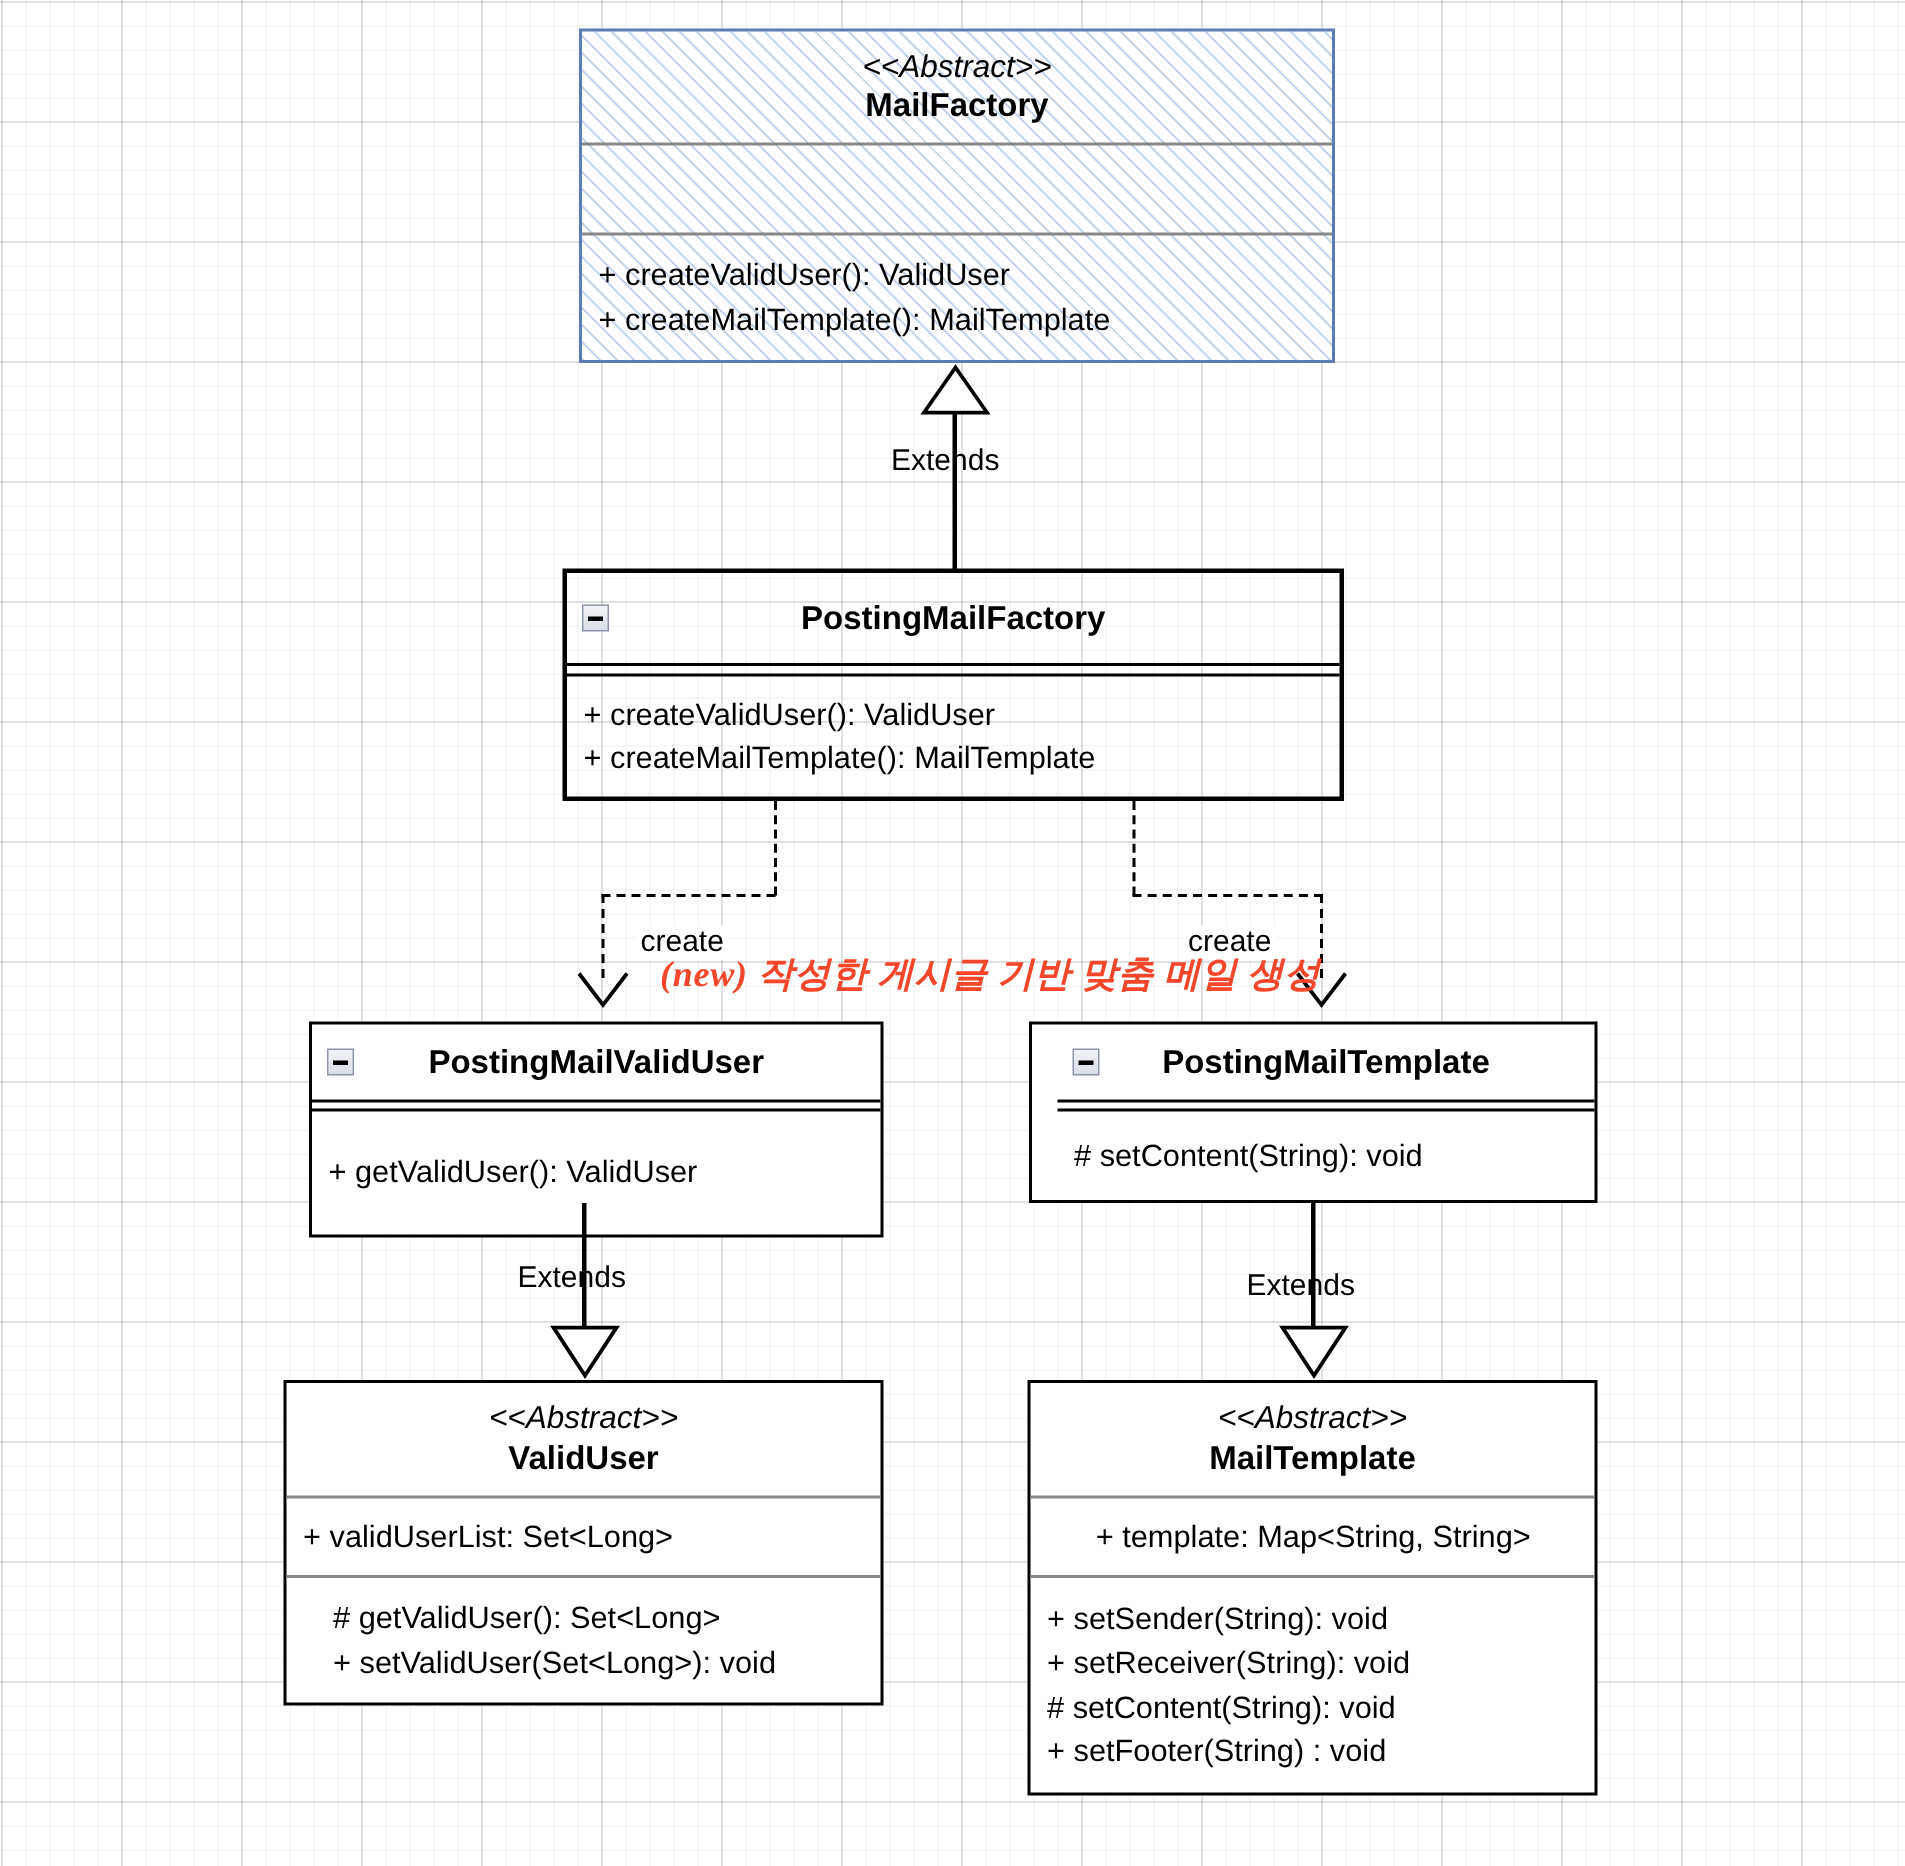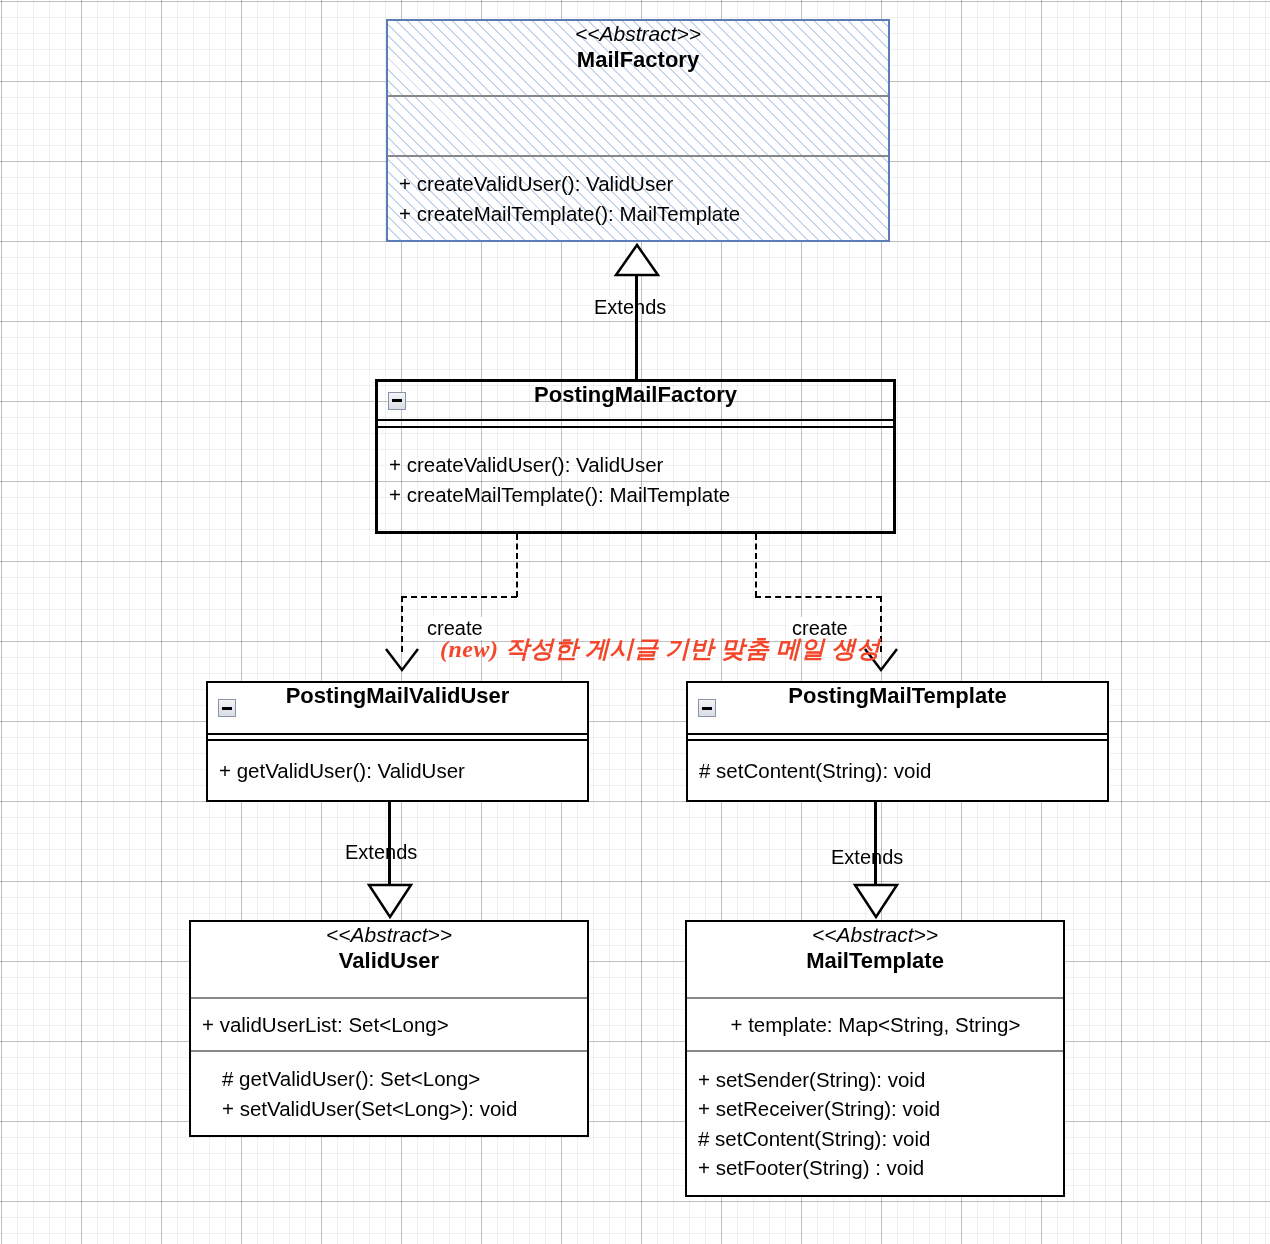--- a/index.html
+++ b/index.html
@@ -51,20 +51,21 @@
         rgba(120,155,215,0.42) 1.4px,
         rgba(255,255,255,0) 1.4px,
         rgba(255,255,255,0) 8px);
   }
 
   .uml-header {
     position: relative;
     display: flex;
     flex-direction: column;
     align-items: center;
+    justify-content: center;
     text-align: center;
     box-sizing: border-box;
   }
   .stereotype {
     font-style: italic;
     font-size: 21px;
     color: #000;
     line-height: 1.22;
     font-weight: normal;
   }
@@ -180,21 +181,21 @@
     </div>
   </div>
 
   <svg class="arrow" style="left:615px; top:244px;" width="44" height="32">
     <polygon points="22,1 43,31 1,31" fill="#ffffff" stroke="#000000" stroke-width="2.5"></polygon>
   </svg>
   <div class="line-v" style="left:635px; top:274px; height:107px;"></div>
   <div class="edge-label" style="left:594px; top:296px;">Extends</div>
 
   <div class="uml-box thick" style="left:375px; top:379px; width:521px; height:155px;">
-    <div class="uml-header" style="height:37px;">
+    <div class="uml-header" style="height:60px;">
       <span class="collapse-icon"></span>
       <div class="classname">PostingMailFactory</div>
     </div>
     <div class="sep-black"></div>
     <div style="height:5px;"></div>
     <div class="sep-black"></div>
     <div class="uml-compartment" style="flex:1;">
       <div class="member">+ createValidUser(): ValidUser</div>
       <div class="member">+ createMailTemplate(): MailTemplate</div>
     </div>
@@ -211,34 +212,34 @@
   <div class="dash-v" style="left:755px; top:534px; height:63px;"></div>
   <div class="dash-h" style="left:755px; top:596px; width:127px;"></div>
   <div class="dash-v" style="left:880px; top:596px; height:56px;"></div>
   <svg class="arrow" style="left:864px; top:648px;" width="34" height="24">
     <polyline points="1,1 17,22 33,1" fill="none" stroke="#000000" stroke-width="2.5"></polyline>
   </svg>
   <div class="edge-label boxed" style="left:789px; top:584px;">create</div>
 
   <div class="annotation" style="left:440px; top:633px;">(new) 작성한 게시글 기반 맞춤 메일 생성</div>
 
-  <div class="uml-box plain" style="left:206px; top:681px; width:383px; height:121px;">
+  <div class="uml-box plain" style="left:206px; top:681px; width:383px; height:144px;">
     <div class="uml-header" style="height:50px;">
       <span class="collapse-icon"></span>
       <div class="classname">PostingMailValidUser</div>
     </div>
     <div class="sep-black"></div>
     <div style="height:4px;"></div>
     <div class="sep-black"></div>
     <div class="uml-compartment" style="flex:1;">
       <div class="member">+ getValidUser(): ValidUser</div>
     </div>
   </div>
 
-  <div class="uml-box plain" style="left:686px; top:681px; width:423px; height:121px;">
+  <div class="uml-box plain" style="left:686px; top:681px; width:379px; height:121px;padding-left:17px;">
     <div class="uml-header" style="height:50px;">
       <span class="collapse-icon"></span>
       <div class="classname">PostingMailTemplate</div>
     </div>
     <div class="sep-black"></div>
     <div style="height:4px;"></div>
     <div class="sep-black"></div>
     <div class="uml-compartment" style="flex:1;">
       <div class="member"># setContent(String): void</div>
     </div>

